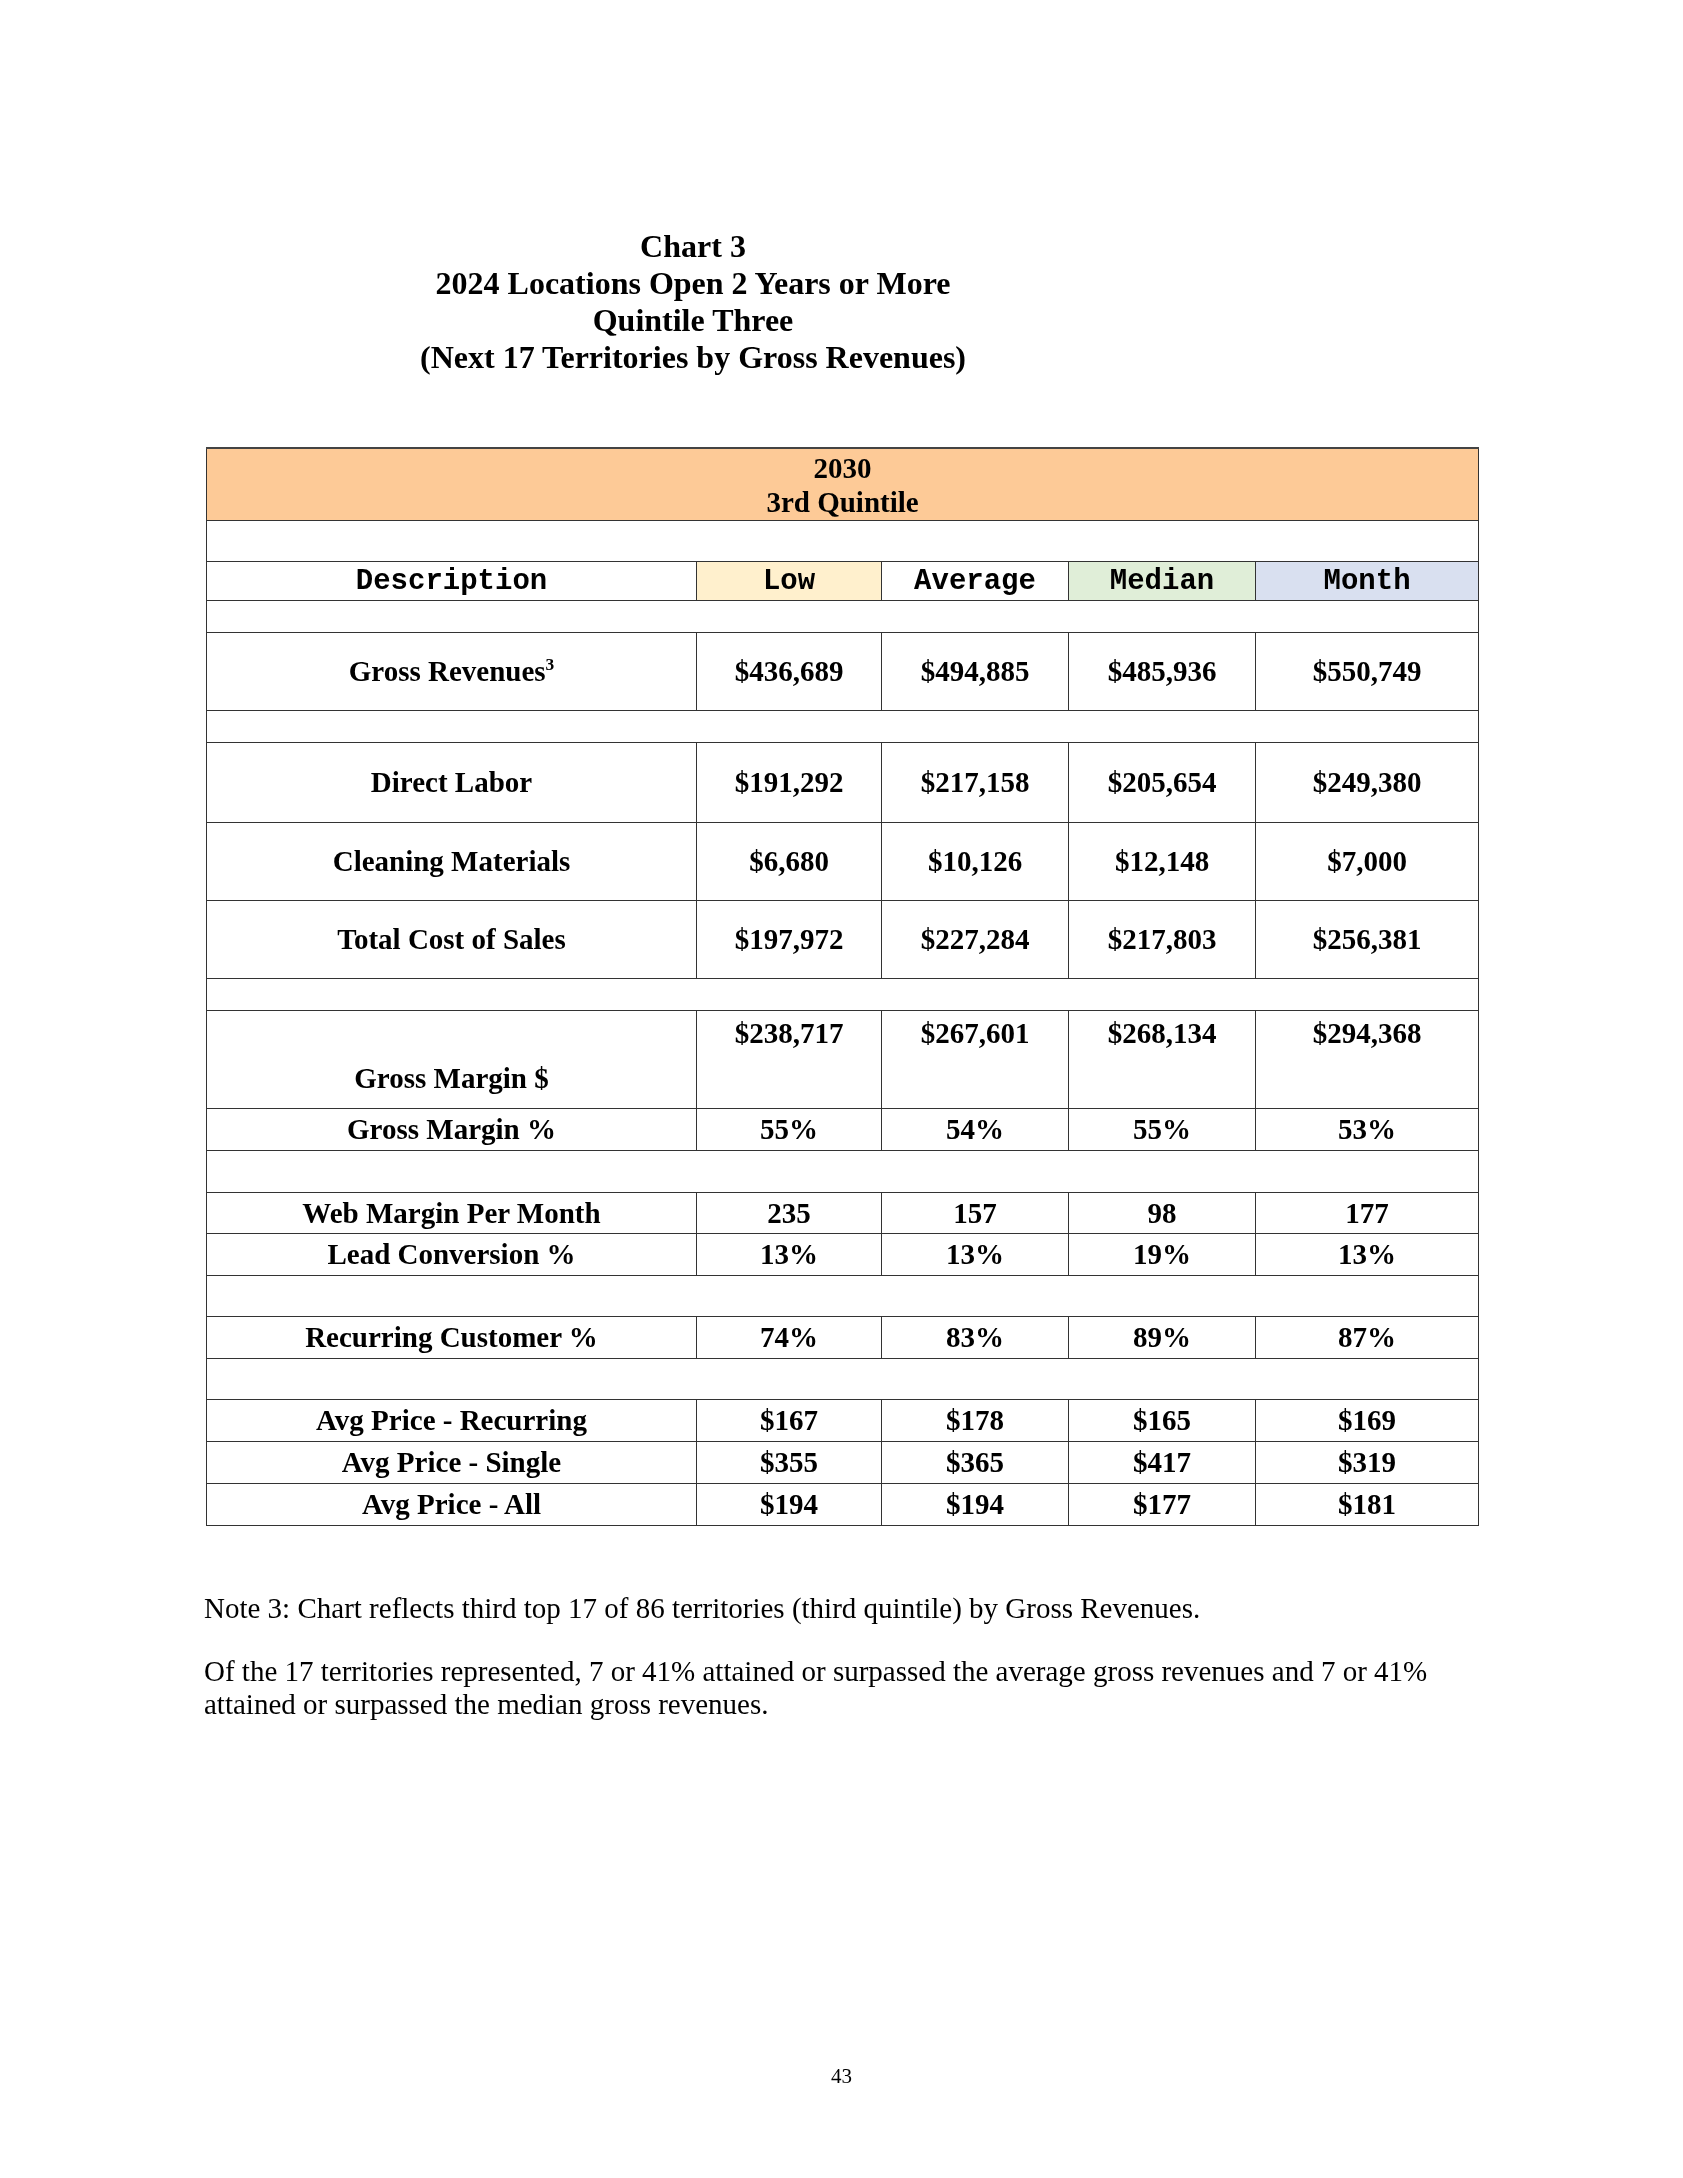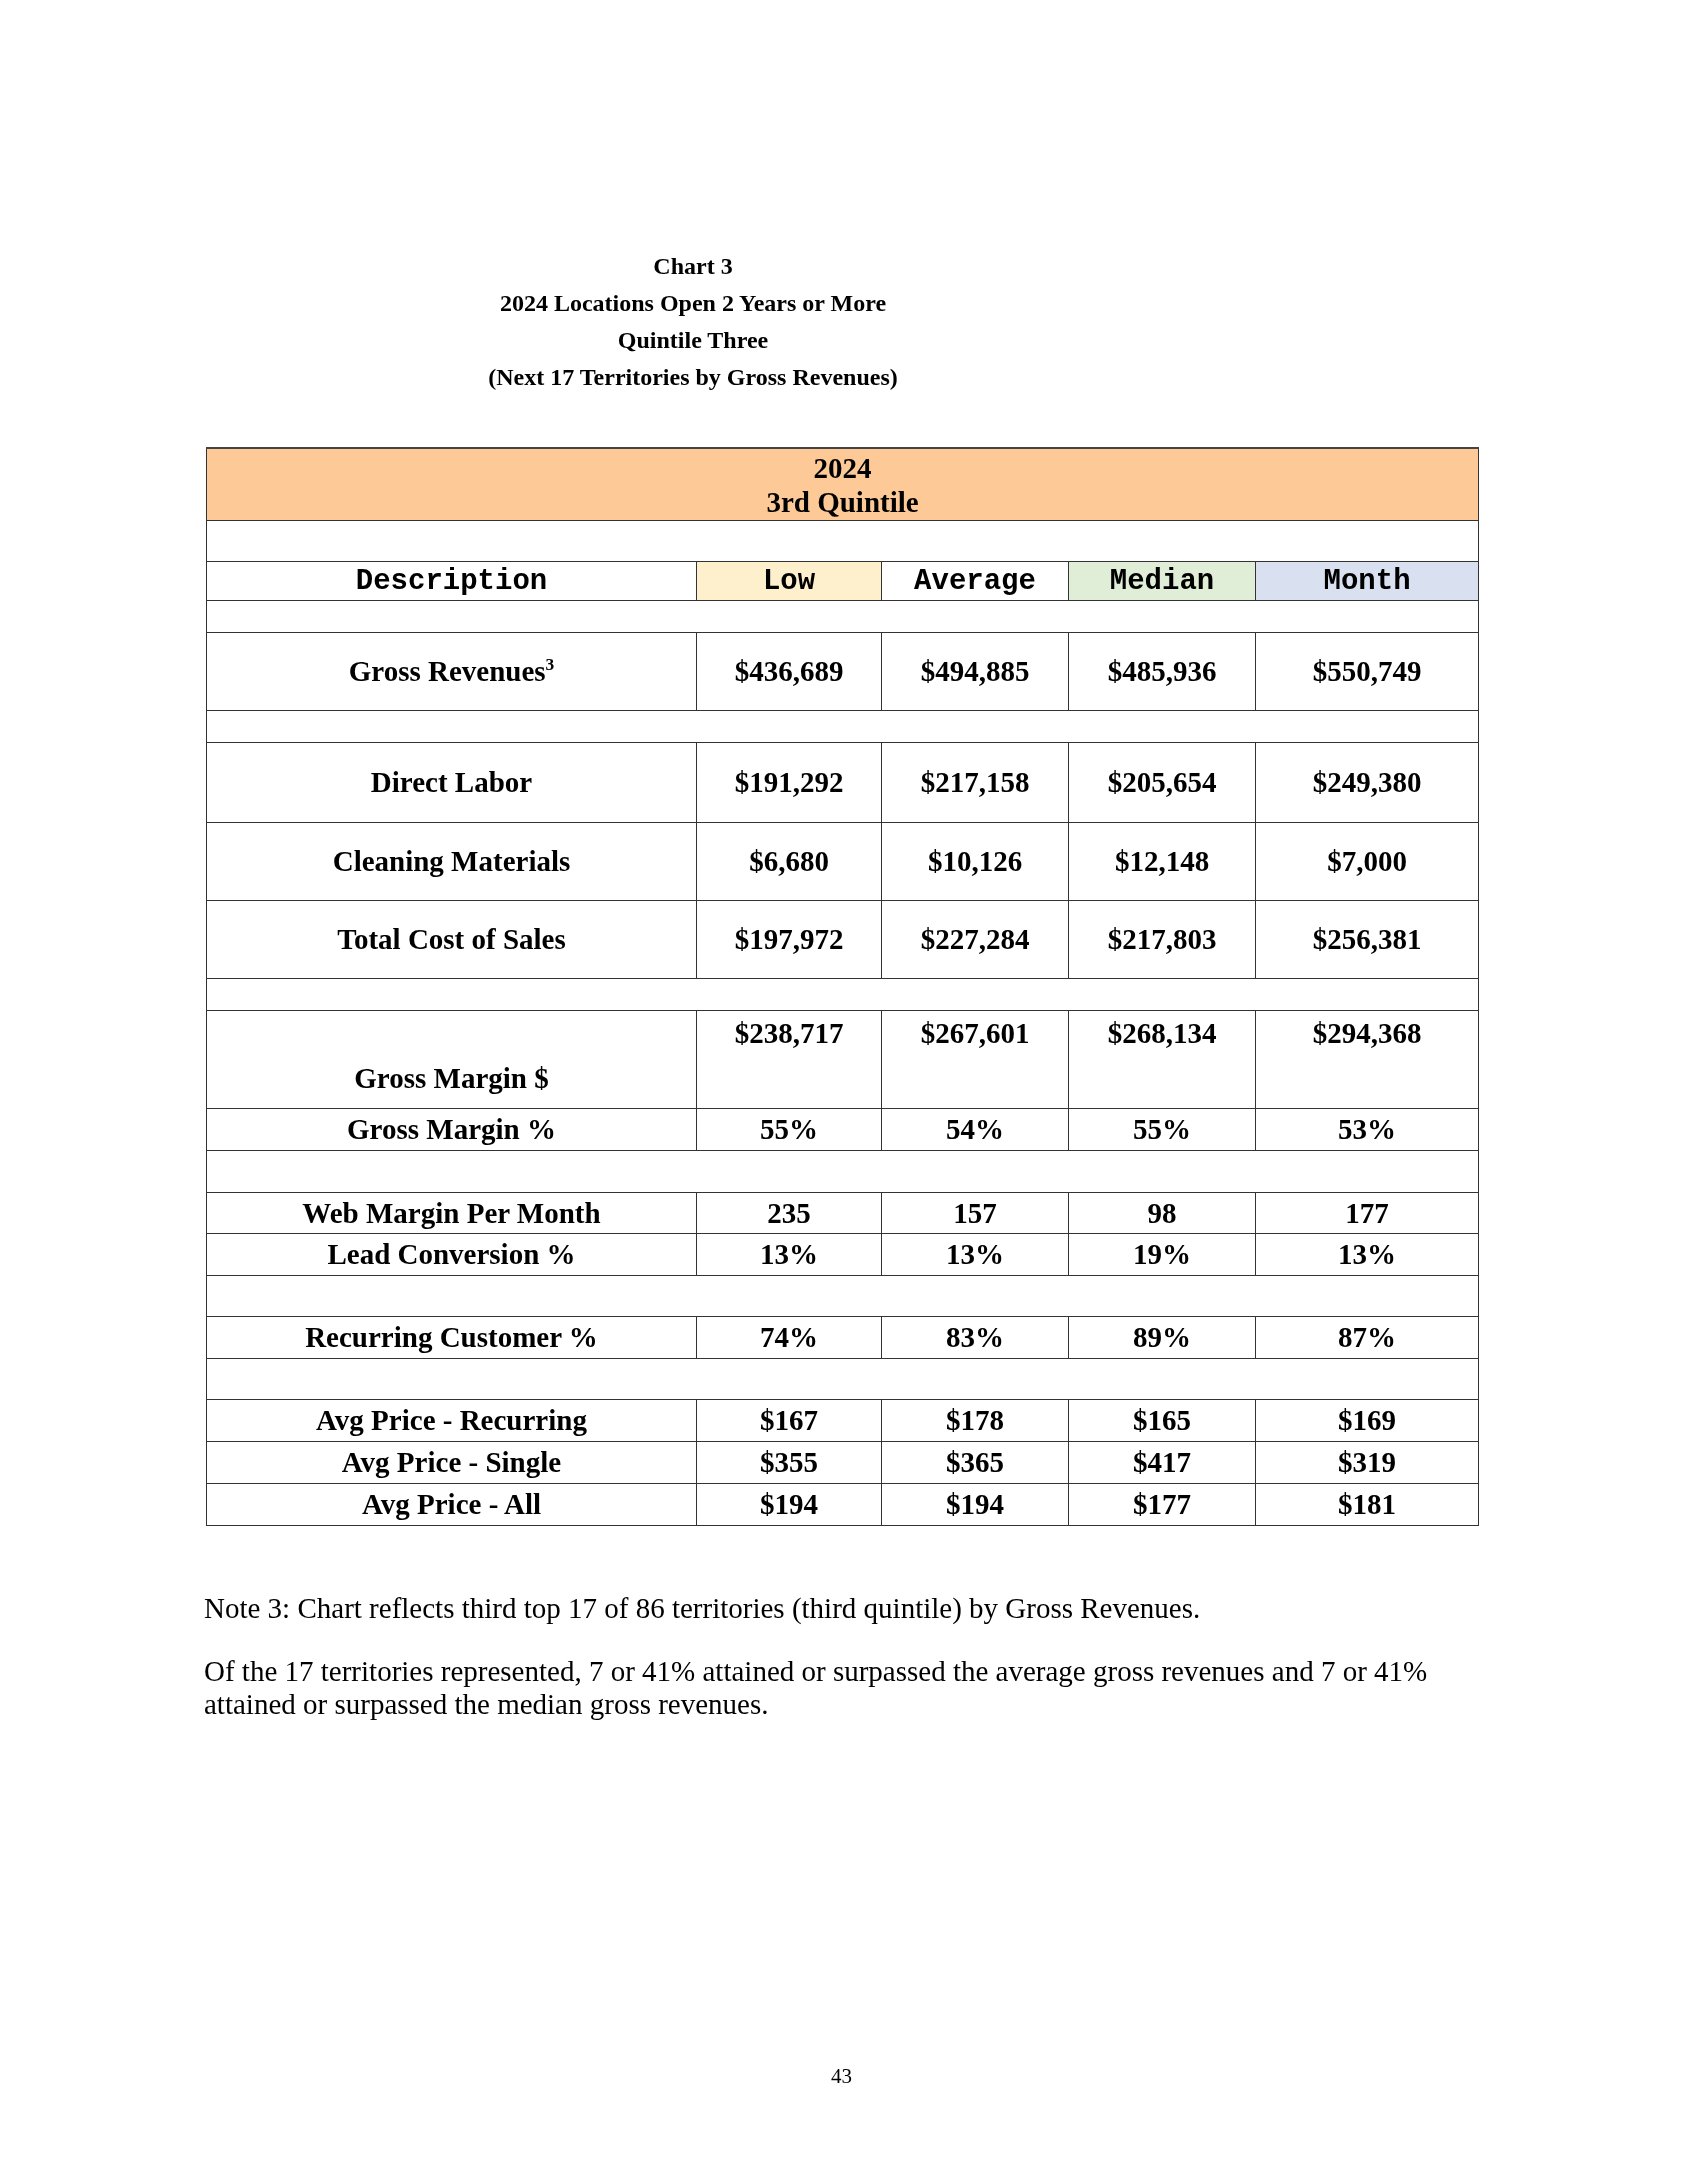--- a/index.html
+++ b/index.html
@@ -1,17 +1,17 @@
 <!DOCTYPE html>
 <html><head>
 <meta charset="utf-8">
 <style>
   html,body{margin:0;padding:0;background:#fff;}
   body{width:1683px;height:2178px;position:relative;font-family:"Liberation Serif","DejaVu Serif",serif;color:#000;}
-  .title{position:absolute;left:0;width:1386px;top:248px;text-align:center;font-weight:bold;font-size:24px;line-height:37px;}
+  .title{position:absolute;left:0;width:1386px;top:228px;text-align:center;font-weight:bold;font-size:32px;line-height:37px;}
   table.main{position:absolute;left:206px;top:447px;width:1272px;border-collapse:collapse;table-layout:fixed;}
   table.main td{border:1.5px solid #333;text-align:center;font-weight:bold;font-size:29px;padding:0;}
   .band td{background:#fdca97;line-height:34px;border-bottom:1px solid #fdca97;}
   .blank td{border-left:1.5px solid #333;border-right:1.5px solid #333;}
   .low{background:#fff0cd;}
   .med{background:#e0eed8;}
   .high{background:#d9e0f0;}
   .top-align{vertical-align:top;padding-top:6px !important;}
   .notes{position:absolute;left:204px;top:1592px;width:1287px;font-size:29px;line-height:33px;}
   .notes p{margin:0 0 30px 0;}
@@ -32,21 +32,21 @@
   <colgroup>
     <col style="width:490px">
       <col style="width:185px">
       <col style="width:187px">
       <col style="width:187px">
       <col style="width:223px">
   </colgroup>
   <tbody>
       <tr class="band">
     <td colspan="5" style="height:71px;border-top:2px solid #444;">
-      <div>2024</div>
+      <div>2030</div>
       <div>3rd Quintile</div>
     </td>
   </tr>
   <tr class="blank">
         <td colspan="5" style="height:40px;border-top:none;"></td>
       </tr>
   <tr style="height:39px;font-family:Liberation Mono, monospace;">
     <td>Description</td>
     <td class="low">Low</td>
     <td>Average</td>

